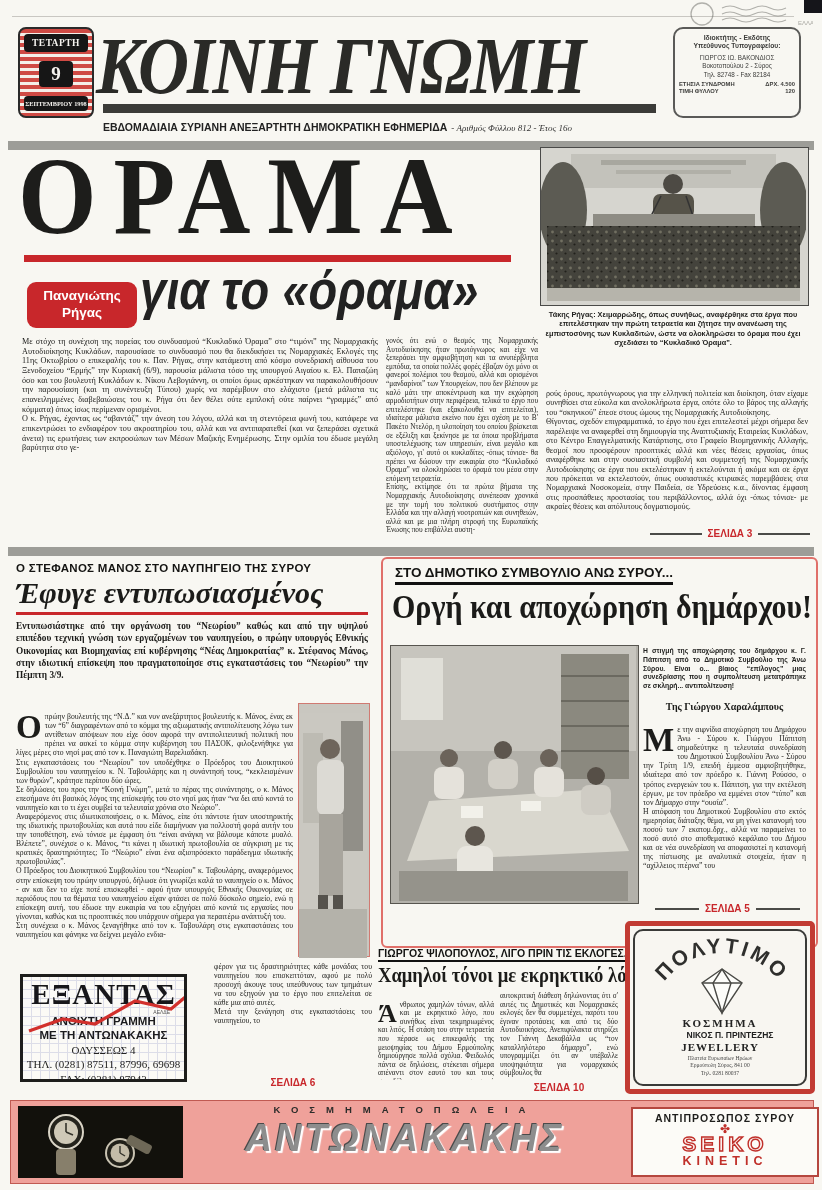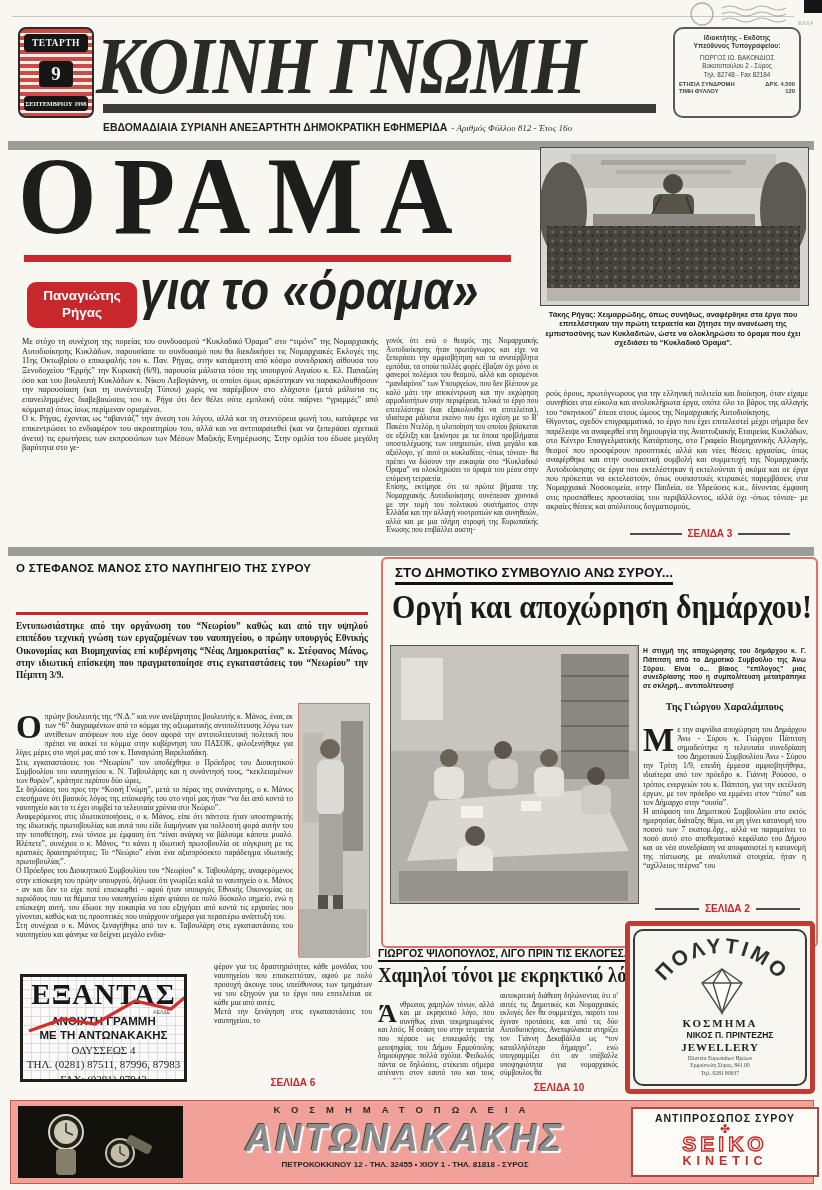--- a/index.html
+++ b/index.html
@@ -208,29 +208,30 @@
   </div>
   <div class="abs leadcaption">Τάκης Ρήγας: Χειμαρρώδης, όπως συνήθως, αναφέρθηκε στα έργα που επιτελέστηκαν την πρώτη τετραετία και ζήτησε την ανανέωση της εμπιστοσύνης των Κυκλαδιτών, ώστε να ολοκληρώσει το όραμα που έχει σχεδιάσει το “Κυκλαδικό Όραμα”.</div>
 
   <div class="abs jtext col" style="left:22px;top:337px;width:356px;height:208px;">Με στόχο τη συνέχιση της πορείας του συνδυασμού “Κυκλαδικό Όραμα” στο “τιμόνι” της Νομαρχιακής Αυτοδιοίκησης Κυκλάδων, παρουσίασε το συνδυασμό που θα διεκδικήσει τις Νομαρχιακές Εκλογές της 11ης Οκτωβρίου ο επικεφαλής του κ. Παν. Ρήγας, στην κατάμεστη από κόσμο συνεδριακή αίθουσα του Ξενοδοχείου “Ερμής” την Κυριακή (6/9), παρουσία μάλιστα τόσο της υπουργού Αιγαίου κ. Ελ. Παπαζώη όσο και του βουλευτή Κυκλάδων κ. Νίκου Λεβογιάννη, οι οποίοι όμως αρκέστηκαν να παρακολουθήσουν την παρουσίαση (και τη συνέντευξη Τύπου) χωρίς να παρέμβουν στο ελάχιστο (μετά μάλιστα τις επανειλημμένες διαβεβαιώσεις του κ. Ρήγα ότι δεν θέλει ούτε εμπλοκή ούτε παίρνει “γραμμές” από κόμματα) όπως ίσως περίμεναν ορισμένοι.
 Ο κ. Ρήγας, έχοντας ως “αβαντάζ” την άνεση του λόγου, αλλά και τη στεντόρεια φωνή του, κατάφερε να επικεντρώσει το ενδιαφέρον του ακροατηρίου του, αλλά και να αντιπαρατεθεί (και να ξεπεράσει σχετικά άνετα) τις ερωτήσεις των εκπροσώπων των Μέσων Μαζικής Ενημέρωσης. Στην ομιλία του έδωσε μεγάλη βαρύτητα στο γε-</div>
   <div class="abs jtext col" style="left:386px;top:337px;width:152px;height:208px;font-size:7.3px;">γονός ότι ενώ ο θεσμός της Νομαρχιακής Αυτοδιοίκησης ήταν πρωτόγνωρος και είχε να ξεπεράσει την αμφισβήτηση και τα ανυπέρβλητα εμπόδια, τα οποία πολλές φορές έβαζαν όχι μόνο οι φανεροί πολέμιοι του θεσμού, αλλά και ορισμένοι “μανδαρίνοι” των Υπουργείων, που δεν βλέπουν με καλό μάτι την αποκέντρωση και την εκχώρηση αρμοδιοτήτων στην περιφέρεια, τελικά το έργο που επιτελέστηκε (και εξακολουθεί να επιτελείται), ιδιαίτερα μάλιστα εκείνο που έχει σχέση με το Β' Πακέτο Ντελόρ, η υλοποίηση του οποίου βρίσκεται σε εξέλιξη και ξεκίνησε με τα όποια προβλήματα υποστελέχωσης των υπηρεσιών, είναι μεγάλο και αξιόλογο, γι' αυτό οι κυκλαδίτες -όπως τόνισε- θα πρέπει να δώσουν την ευκαιρία στο “Κυκλαδικό Όραμα” να ολοκληρώσει το όραμά του μέσα στην επόμενη τετραετία.
 Επίσης, εκτίμησε ότι τα πρώτα βήματα της Νομαρχιακής Αυτοδιοίκησης συνέπεσαν χρονικά με την τομή του πολιτικού συστήματος στην Ελλάδα και την αλλαγή νοοτροπιών και συνηθειών, αλλά και με μια πλήρη στροφή της Ευρωπαϊκής Ένωσης που επιβάλλει αυστη-</div>
   <div class="abs jtext col" style="left:546px;top:389px;width:262px;height:146px;font-size:8px;">ρούς όρους, πρωτόγνωρους για την ελληνική πολιτεία και διοίκηση, όταν είχαμε συνηθίσει στα εύκολα και ανολοκλήρωτα έργα, οπότε όλο το βάρος της αλλαγής του “σκηνικού” έπεσε στους ώμους της Νομαρχιακής Αυτοδιοίκησης.
 Θίγοντας, σχεδόν επιγραμματικά, το έργο που έχει επιτελεστεί μέχρι σήμερα δεν παρέλειψε να αναφερθεί στη δημιουργία της Αναπτυξιακής Εταιρείας Κυκλάδων, στο Κέντρο Επαγγελματικής Κατάρτισης, στο Γραφείο Βιομηχανικής Αλλαγής, θεσμοί που προσφέρουν προοπτικές αλλά και νέες θέσεις εργασίας, όπως αναφέρθηκε και στην ουσιαστική συμβολή και συμμετοχή της Νομαρχιακής Αυτοδιοίκησης σε έργα που εκτελέστηκαν ή εκτελούνται ή ακόμα και σε έργα που πρόκειται να εκτελεστούν, όπως ουσιαστικές κτιριακές παρεμβάσεις στα Νομαρχιακά Νοσοκομεία, στην Παιδεία, σε Υδρεύσεις κ.α., δίνοντας έμφαση στις προσπάθειες προστασίας του περιβάλλοντος, αλλά όχι -όπως τόνισε- με ακραίες θέσεις και απόλυτους δογματισμούς.</div>
 
-  <div class="abs pageref" style="left:630px;top:528px;width:160px;">
+  <div class="abs pageref" style="left:650px;top:528px;width:160px;">
     <span class="dash"></span>
     <span>ΣΕΛΙΔΑ 3</span>
     <span class="dash"></span>
   </div>
 
   <div class="abs graybar" style="left:8px;top:547px;width:806px;height:9px;"></div>
 
   <div class="abs kicker manos-kicker">Ο ΣΤΕΦΑΝΟΣ ΜΑΝΟΣ ΣΤΟ ΝΑΥΠΗΓΕΙΟ ΤΗΣ ΣΥΡΟΥ</div>
+  <div class="abs manos-head">Έφυγε εντυπωσιασμένος</div>
   <div class="abs manos-rule"></div>
   <div class="abs jtext manos-lead">Εντυπωσιάστηκε από την οργάνωση του “Νεωρίου” καθώς και από την υψηλού επιπέδου τεχνική γνώση των εργαζομένων του ναυπηγείου, ο πρώην υπουργός Εθνικής Οικονομίας και Βιομηχανίας επί κυβέρνησης “Νέας Δημοκρατίας” κ. Στέφανος Μάνος, στην ιδιωτική επίσκεψη που πραγματοποίησε στις εγκαταστάσεις του “Νεωρίου” την Πέμπτη 3/9.</div>
 
   <div class="abs jtext manos-body">
     <div class="manos-photo">
       <svg width="68" height="250" viewBox="0 0 68 250">
         <rect width="68" height="250" fill="#cac8c1"></rect>
         <rect x="42" y="8" width="22" height="130" fill="#918f88"></rect>
         <rect x="4" y="20" width="20" height="90" fill="#bdbbb3"></rect>
         <circle cx="31" cy="36" r="10" fill="#6e655b"></circle>
@@ -258,21 +259,21 @@
   <div class="abs exantas">
     <svg class="exline" width="182" height="60" viewBox="0 0 182 60">
       <polyline points="6,52 40,40 72,45 112,22 148,30 172,10" fill="none" stroke="#d2302c" stroke-width="3.2"></polyline>
       <polygon points="172,10 163,10 170,19" fill="#d2302c"></polygon>
     </svg>
     <div class="nm">ΕΞΑΝΤΑΣ</div>
     <div class="sb">ΑΕΛΔΕ</div>
     <div class="l">ΑΝΟΙΧΤΗ ΓΡΑΜΜΗ</div>
     <div class="l">ΜΕ ΤΗ ΑΝΤΩΝΑΚΑΚΗΣ</div>
     <div class="a">ΟΔΥΣΣΕΩΣ 4</div>
-    <div class="a">ΤΗΛ. (0281) 87511, 87996, 87983</div>
+    <div class="a">ΤΗΛ. (0281) 87511, 87996, 69698</div>
     <div class="a">FAX: (0281) 87943</div>
   </div>
 
   <div class="abs mayorbox"></div>
   <div class="abs kicker mayor-kicker">ΣΤΟ ΔΗΜΟΤΙΚΟ ΣΥΜΒΟΥΛΙΟ ΑΝΩ ΣΥΡΟΥ...</div>
   <div class="abs mayor-head">Οργή και αποχώρηση δημάρχου!</div>
 
   <div class="abs mayor-photo">
     <svg width="245" height="255" viewBox="0 0 245 255">
       <rect width="245" height="255" fill="#b3b1aa"></rect>
@@ -300,21 +301,21 @@
     </svg>
   </div>
   <div class="abs jtext mayor-caption">Η στιγμή της αποχώρησης του δημάρχου κ. Γ. Πάπιτση από το Δημοτικό Συμβούλιο της Άνω Σύρου. Είναι ο... βίαιος “επίλογος” μιας συνεδρίασης που η συμπολίτευση μετατράπηκε σε σκληρή... αντιπολίτευση!</div>
   <div class="abs mayor-byline">Της Γιώργου Χαραλάμπους</div>
   <div class="abs jtext mayor-body">
     <span class="dropcap">Μ</span><span>ε την αιφνίδια αποχώρηση του Δημάρχου Άνω - Σύρου κ. Γιώργου Πάπιτση σημαδεύτηκε η τελευταία συνεδρίαση του Δημοτικού Συμβουλίου Άνω - Σύρου την Τρίτη 1/9, επειδή έμμεσα αμφισβητήθηκε, ιδιαίτερα από τον πρόεδρο κ. Γιάννη Ρούσσο, ο τρόπος ενεργειών του κ. Πάπιτση, για την εκτέλεση έργων, με τον πρόεδρο να εμμένει στον “τύπο” και τον Δήμαρχο στην “ουσία”.
 Η απόφαση του Δημοτικού Συμβουλίου στο εκτός ημερησίας διάταξης θέμα, να μη γίνει κατανομή του ποσού των 7 εκατομ.δρχ., αλλά να παραμείνει το ποσό αυτό στο αποθεματικό κεφάλαιο του Δήμου και σε νέα συνεδρίαση να αποφασιστεί η κατανομή της πίστωσης με αναλυτικά στοιχεία, ήταν η “αχίλλειος πτέρνα” του</span>
   </div>
   <div class="abs pageref mayor-ref">
     <span class="dash"></span>
-    <span>ΣΕΛΙΔΑ 2</span>
+    <span>ΣΕΛΙΔΑ 5</span>
     <span class="dash"></span>
   </div>
 
   <div class="abs kicker psi-kicker">ΓΙΩΡΓΟΣ ΨΙΛΟΠΟΥΛΟΣ, ΛΙΓΟ ΠΡΙΝ ΤΙΣ ΕΚΛΟΓΕΣ...</div>
   <div class="abs psi-head">Χαμηλοί τόνοι με εκρηκτικό λόγο</div>
   <div class="abs jtext psi-col" style="left:378px;width:116px;">
     <span class="dropcap" style="font-size:26px;line-height:21px;">Ά</span><span>νθρωπος χαμηλών τόνων, αλλά και με εκρηκτικό λόγο, που συνήθως είναι τεκμηριωμένος και λιτός. Η στάση του στην τετραετία που πέρασε ως επικεφαλής της μειοψηφίας του Δήμου Ερμούπολης δημιούργησε πολλά σχόλια. Φειδωλός πάντα σε δηλώσεις, στέκεται σήμερα απέναντι στον εαυτό του και τους συναδέλφους του με ουσιαστική κριτική και</span>
   </div>
   <div class="abs jtext psi-col" style="left:500px;width:118px;">αυτοκριτική διάθεση δηλώνοντας ότι σ' αυτές τις Δημοτικές και Νομαρχιακές εκλογές δεν θα συμμετέχει, παρότι του έγιναν προτάσεις και από τις δύο Αυτοδιοικήσεις. Ανεπιφύλακτα στηρίζει τον Γιάννη Δεκαβάλλα ως “τον καταλληλότερο δήμαρχο”, ενώ υπογραμμίζει ότι αν υπέβαλλε υποψηφιότητα για νομαρχιακός σύμβουλος θα</div>
   <div class="abs pageref psi-ref">
@@ -358,21 +359,20 @@
       <rect x="38" y="43" width="20" height="26" rx="4" fill="#877f6b"></rect>
       <circle cx="102" cy="47" r="14" fill="#201f18" stroke="#c9c3b2" stroke-width="2"></circle>
       <circle cx="102" cy="47" r="9.5" fill="#c4bca8"></circle>
       <line x1="102" y1="47" x2="102" y2="40" stroke="#33322a" stroke-width="1.4"></line>
       <line x1="102" y1="47" x2="107" y2="50" stroke="#33322a" stroke-width="1.4"></line>
       <rect x="112" y="28" width="26" height="10" rx="3" transform="rotate(28 112 28)" fill="#6e6857"></rect>
     </svg>
   </div>
   <div class="abs anto-cat">ΚΟΣΜΗΜΑΤΟΠΩΛΕΙΑ</div>
   <div class="abs anto-name">ΑΝΤΩΝΑΚΑΚΗΣ</div>
-  <div class="abs anto-addr">ΠΕΤΡΟΚΟΚΚΙΝΟΥ 12 - ΤΗΛ. 32455 • ΧΙΟΥ 1 - ΤΗΛ. 81818 - ΣΥΡΟΣ</div>
 
   <div class="abs seikobox">
     <div class="lbl">ΑΝΤΙΠΡΟΣΩΠΟΣ ΣΥΡΟΥ</div>
     <div class="seiko-emblem">✤</div>
     <div class="seiko-brand">SEIKO</div>
     <div class="seiko-series">KINETIC</div>
   </div>
 
 </div>
 

